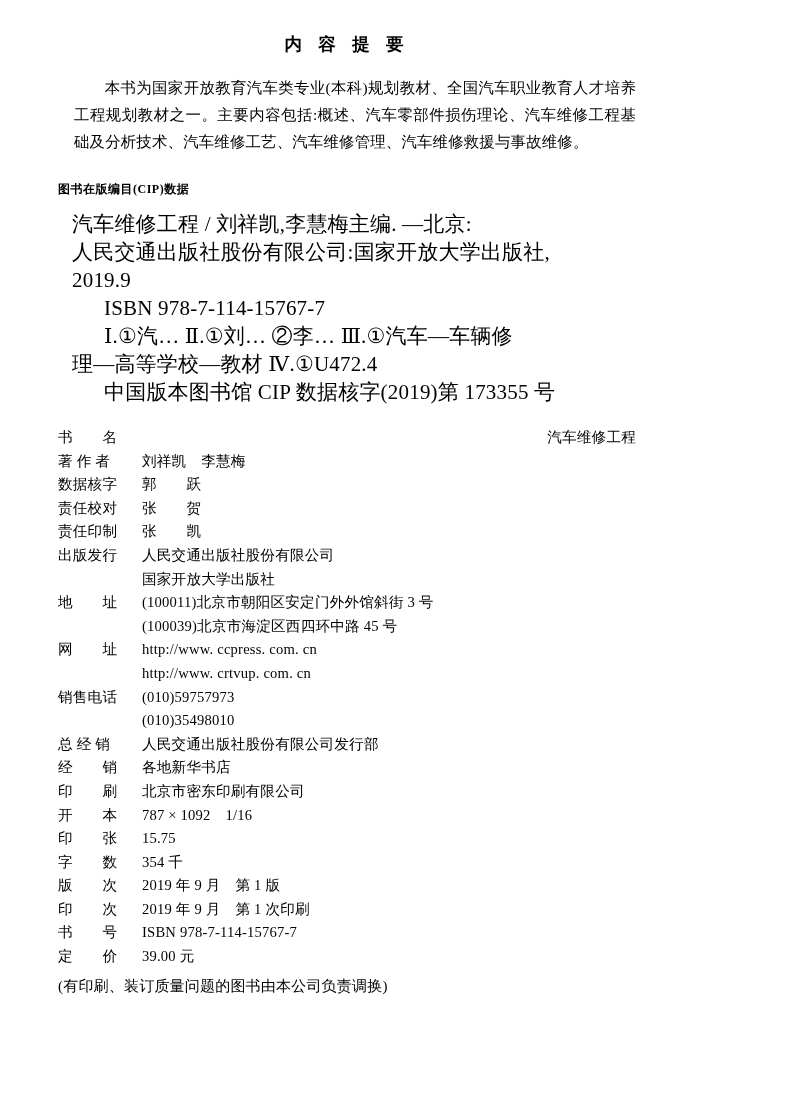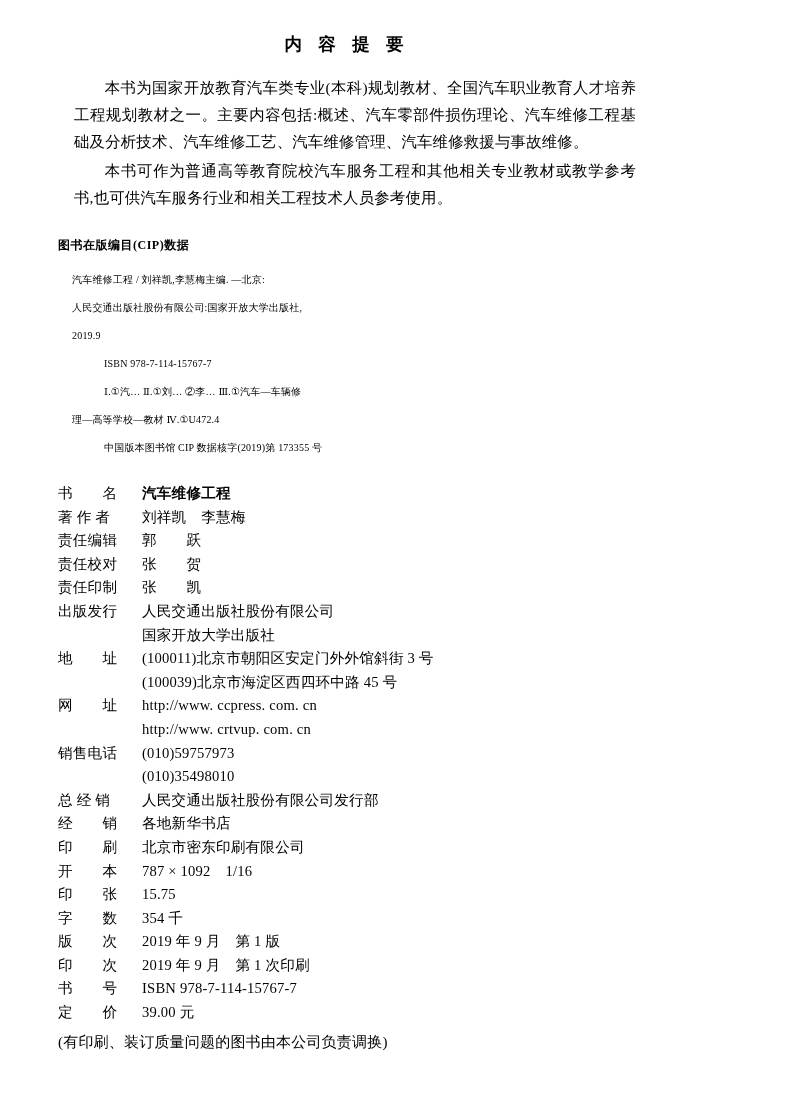--- a/index.html
+++ b/index.html
@@ -41,21 +41,21 @@
     letter-spacing: 0.2px;
   }
   
   .cip-heading {
     font-size: 12px;
     font-weight: bold;
     margin: 26px 0 12px 0;
     letter-spacing: 0.5px;
   }
   .cip-block {
-    font-size: 10px;
+    font-size: 21px;
     line-height: 28px;
     letter-spacing: 0.2px;
   }
   .cip-block .l {
     margin-left: 14px;
   }
   .cip-block .l-indent {
     margin-left: 46px;
   }
   .cip-block .l-indent2 {
@@ -76,42 +76,42 @@
     flex: 0 0 84px;
     font-weight: normal;
     white-space: nowrap;
     letter-spacing: 0.2px;
   }
   .cvalue {
     flex: 1;
     letter-spacing: 0.2px;
   }
   .cvalue.bold {
-    font-weight: bold;
+    font-weight: normal;
+    text-align: right;
   }
   .cont {
     margin-left: 84px;
     letter-spacing: 0.2px;
   }
   .footnote {
     margin-top: 6px;
     font-size: 15px;
     letter-spacing: 0.2px;
   }
 </style>
 </head>
 <body>
 
 <div class="page">
 
   <div class="doc-title">内 容 提 要</div>
 
   <div class="abstract">
     <p>本书为国家开放教育汽车类专业(本科)规划教材、全国汽车职业教育人才培养工程规划教材之一。主要内容包括:概述、汽车零部件损伤理论、汽车维修工程基础及分析技术、汽车维修工艺、汽车维修管理、汽车维修救援与事故维修。</p>
-    <p>本书可作为普通高等教育院校汽车服务工程和其他相关专业教材或教学参考书,也可供汽车服务行业和相关工程技术人员参考使用。</p>
   </div>
 
   <div class="cip-heading">图书在版编目(CIP)数据</div>
 
   <div class="cip-block">
     <div class="l">汽车维修工程 / 刘祥凯,李慧梅主编. —北京:</div>
     <div class="l">人民交通出版社股份有限公司:国家开放大学出版社,</div>
     <div class="l">2019.9</div>
     <div class="l-indent">ISBN 978-7-114-15767-7</div>
     <div class="l-indent2">Ⅰ.①汽…  Ⅱ.①刘… ②李…  Ⅲ.①汽车—车辆修</div>
@@ -125,21 +125,21 @@
       <div class="clabel">书　　名</div>
       <div class="cvalue bold">汽车维修工程</div>
     </div>
 
     <div class="crow">
       <div class="clabel">著 作 者</div>
       <div class="cvalue">刘祥凯　李慧梅</div>
     </div>
 
     <div class="crow">
-      <div class="clabel">责任编辑</div>
+      <div class="clabel">数据核字</div>
       <div class="cvalue">郭　　跃</div>
     </div>
 
     <div class="crow">
       <div class="clabel">责任校对</div>
       <div class="cvalue">张　　贺</div>
     </div>
 
     <div class="crow">
       <div class="clabel">责任印制</div>

